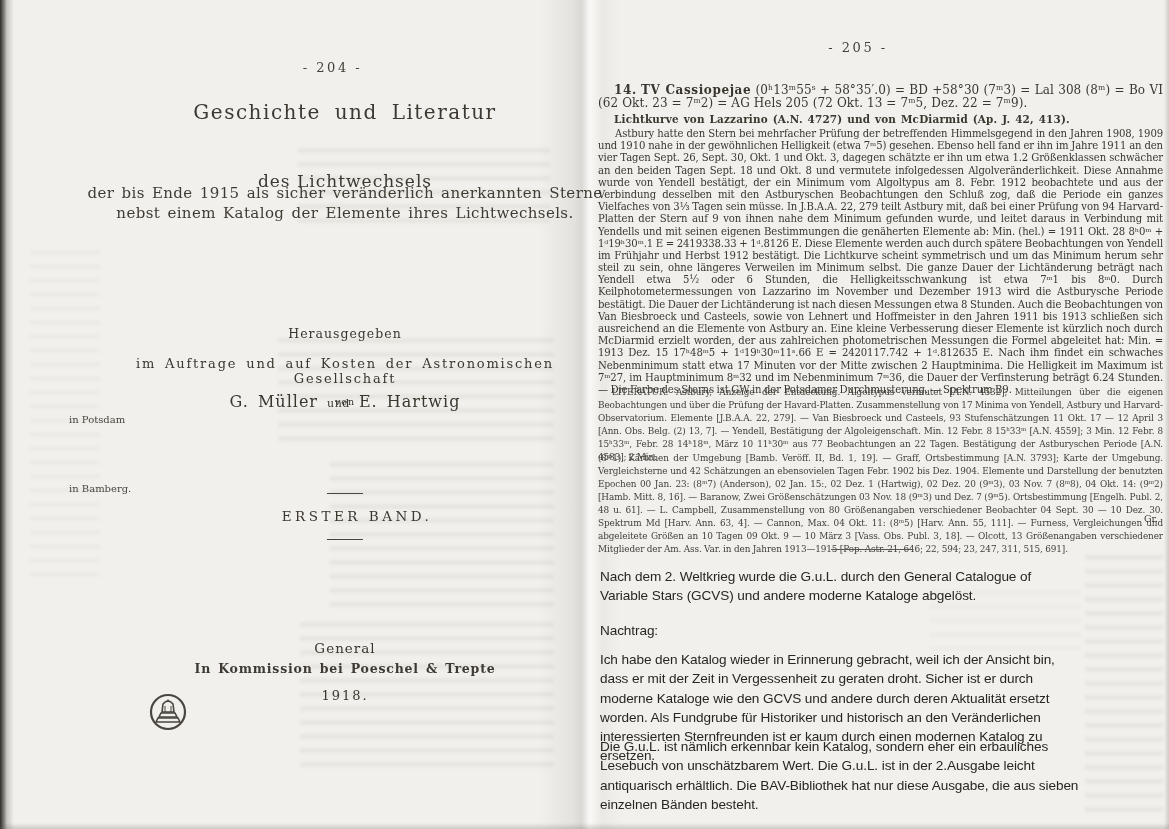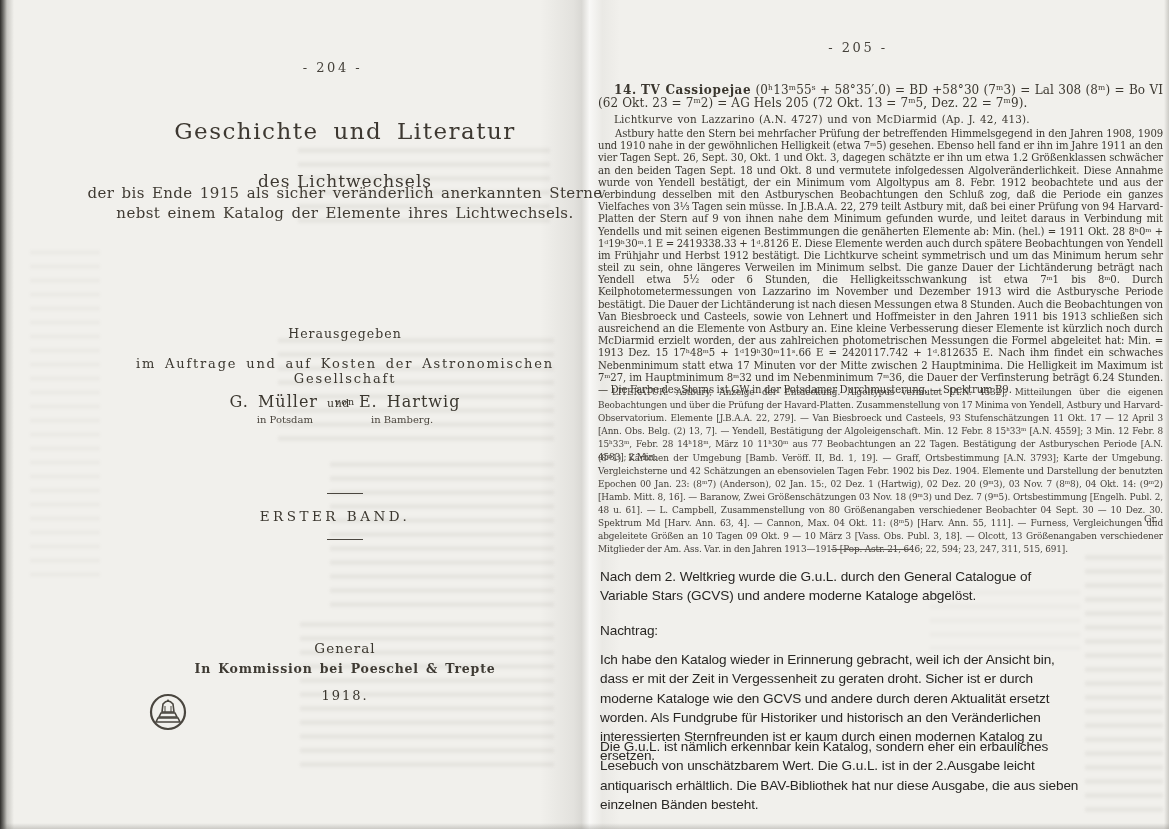--- a/index.html
+++ b/index.html
@@ -33,21 +33,21 @@
     position:absolute;
     background:repeating-linear-gradient(180deg,rgba(125,120,108,0.16) 0px,rgba(125,120,108,0.16) 5px,rgba(0,0,0,0) 5px,rgba(0,0,0,0) 14px);
     filter:blur(1.4px);
     opacity:.55;
   }
   .abs{position:absolute;}
   .ctr{text-align:center;}
   .just{text-align:justify;}
   
   .pageno{font-size:13px;letter-spacing:2.5px;color:#45413a;}
-  .title1{font-size:23px;letter-spacing:1.5px;word-spacing:6px;color:#3d3831;margin-top:18px;}
+  .title1{font-size:20px;letter-spacing:1.5px;word-spacing:6px;color:#3d3831;}
   .title2{font-size:17px;letter-spacing:1px;color:#3d3831;margin-top:31px;}
   .subtitle{font-size:15px;letter-spacing:.4px;word-spacing:2px;color:#403b33;}
   .small-caps-line{font-size:12.5px;letter-spacing:1px;}
   .auftrag{font-size:13px;letter-spacing:1.8px;word-spacing:3px;}
   .von{font-size:9.5px;letter-spacing:1px;}
   .authors{font-size:16px;letter-spacing:1px;word-spacing:3px;}
   .authors .und{font-size:11px;letter-spacing:.5px;}
   .places{display:flex;justify-content:center;gap:58px;font-size:10px;color:#4a453d;}
   .mini-rule{height:1.4px;background:#4a463f;}
   .band{font-size:13.5px;letter-spacing:3.5px;}
@@ -96,27 +96,27 @@
 
   <div class="abs ctr small-caps-line" style="left:85px;top:326px;width:520px;">Herausgegeben</div>
   <div class="abs ctr auftrag" style="left:85px;top:356px;width:520px;">im Auftrage und auf Kosten der Astronomischen Gesellschaft</div>
   <div class="abs ctr von" style="left:85px;top:396px;width:520px;">von</div>
 
   <div class="abs ctr authors" style="left:85px;top:392px;width:520px;">
     <span>G. Müller</span>
     <span class="und">und</span>
     <span>E. Hartwig</span>
   </div>
-  <div class="abs places" style="left:85px;top:414px;width:520px;">
+  <div class="abs places" style="left:69px;top:414px;width:520px;flex-direction:column;">
     <span>in Potsdam</span>
     <span>in Bamberg.</span>
   </div>
 
   <div class="abs mini-rule" style="left:327px;top:493px;width:36px;"></div>
-  <div class="abs ctr band" style="left:75px;top:508px;width:520px;">ERSTER BAND.</div>
+  <div class="abs ctr band" style="left:97px;top:508px;width:520px;">ERSTER BAND.</div>
   <div class="abs mini-rule" style="left:327px;top:539px;width:36px;"></div>
 
   <div class="abs ctr leipzig" style="left:85px;top:640px;width:520px;">General</div>
   <div class="abs ctr kommission" style="left:85px;top:661px;width:520px;">In Kommission bei Poeschel &amp; Trepte</div>
   <div class="abs ctr year" style="left:85px;top:688px;width:520px;">1918.</div>
 
   <div class="abs" style="left:148px;top:692px;">
     <svg class="emblem" viewBox="0 0 40 40">
       <circle cx="20" cy="20" r="17" fill="none" stroke="#4a463f" stroke-width="2.2"></circle>
       <path d="M20 7 l2 3 h-4 z" fill="#4a463f"></path>
@@ -128,21 +128,21 @@
     </svg>
   </div>
 
   <div class="abs ctr pageno" style="left:598px;top:40px;width:520px;">-  205  -</div>
 
   <div class="abs col just entry" style="top:84px;">
     <b>14.</b>
     <b>TV Cassiopejae</b><span> (0ʰ13ᵐ55ˢ + 58°35′.0) = BD +58°30 (7ᵐ3) = Lal 308 (8ᵐ) = Bo VI (62 Okt. 23 = 7ᵐ2) = AG Hels 205 (72 Okt. 13 = 7ᵐ5, Dez. 22 = 7ᵐ9).</span>
   </div>
 
-  <div class="abs col licht" style="top:113px;">Lichtkurve von Lazzarino (A.N. 4727) und von McDiarmid (Ap. J. 42, 413).</div>
+  <div class="abs col licht" style="top:113px;font-weight:bold;">Lichtkurve von Lazzarino (A.N. 4727) und von McDiarmid (Ap. J. 42, 413).</div>
 
   <div class="abs col just bodytext" style="top:128px;">Astbury hatte den Stern bei mehrfacher Prüfung der betreffenden Himmelsgegend in den Jahren 1908, 1909 und 1910 nahe in der gewöhnlichen Helligkeit (etwa 7ᵐ5) gesehen. Ebenso hell fand er ihn im Jahre 1911 an den vier Tagen Sept. 26, Sept. 30, Okt. 1 und Okt. 3, dagegen schätzte er ihn um etwa 1.2 Größenklassen schwächer an den beiden Tagen Sept. 18 und Okt. 8 und vermutete infolgedessen Algolveränderlichkeit. Diese Annahme wurde von Yendell bestätigt, der ein Minimum vom Algoltypus am 8. Febr. 1912 beobachtete und aus der Verbindung desselben mit den Astburyschen Beobachtungen den Schluß zog, daß die Periode ein ganzes Vielfaches von 3⅓ Tagen sein müsse. In J.B.A.A. 22, 279 teilt Astbury mit, daß bei einer Prüfung von 94 Harvard-Platten der Stern auf 9 von ihnen nahe dem Minimum gefunden wurde, und leitet daraus in Verbindung mit Yendells und mit seinen eigenen Bestimmungen die genäherten Elemente ab: Min. (hel.) = 1911 Okt. 28 8ʰ0ᵐ + 1ᵈ19ʰ30ᵐ.1 E = 2419338.33 + 1ᵈ.8126 E.  Diese Elemente werden auch durch spätere Beobachtungen von Yendell im Frühjahr und Herbst 1912 bestätigt. Die Lichtkurve scheint symmetrisch und um das Minimum herum sehr steil zu sein, ohne längeres Verweilen im Minimum selbst. Die ganze Dauer der Lichtänderung beträgt nach Yendell etwa 5½ oder 6 Stunden, die Helligkeitsschwankung ist etwa 7ᵐ1 bis 8ᵐ0. Durch Keilphotometermessungen von Lazzarino im November und Dezember 1913 wird die Astburysche Periode bestätigt. Die Dauer der Lichtänderung ist nach diesen Messungen etwa 8 Stunden. Auch die Beobachtungen von Van Biesbroeck und Casteels, sowie von Lehnert und Hoffmeister in den Jahren 1911 bis 1913 schließen sich ausreichend an die Elemente von Astbury an. Eine kleine Verbesserung dieser Elemente ist kürzlich noch durch McDiarmid erzielt worden, der aus zahlreichen photometrischen Messungen die Formel abgeleitet hat: Min. = 1913 Dez. 15 17ʰ48ᵐ5 + 1ᵈ19ʰ30ᵐ11ˢ.66 E = 2420117.742 + 1ᵈ.812635 E.  Nach ihm findet ein schwaches Nebenminimum statt etwa 17 Minuten vor der Mitte zwischen 2 Hauptminima. Die Helligkeit im Maximum ist 7ᵐ27, im Hauptminimum 8ᵐ32 und im Nebenminimum 7ᵐ36, die Dauer der Verfinsterung beträgt 6.24 Stunden. — Die Farbe des Sterns ist GW in der Potsdamer Durchmusterung. — Spektrum B9.</div>
 
   <div class="abs col just litnote first" style="top:386px;">LITERATUR: Astbury, Anzeige der Entdeckung.  Algoltypus vermutet [A.N. 4532]; Mitteilungen über die eigenen Beobachtungen und über die Prüfung der Havard-Platten.  Zusammenstellung von 17 Minima von Yendell, Astbury und Harvard-Observatorium.  Elemente [J.B.A.A. 22, 279]. — Van Biesbroeck und Casteels, 93 Stufenschätzungen 11 Okt. 17 — 12 April 3 [Ann. Obs. Belg. (2) 13, 7]. — Yendell, Bestätigung der Algoleigenschaft.  Min. 12 Febr. 8 15ʰ33ᵐ [A.N. 4559]; 3 Min. 12 Febr. 8 15ʰ33ᵐ, Febr. 28 14ʰ18ᵐ, März 10 11ʰ30ᵐ aus 77 Beobachtungen an 22 Tagen.  Bestätigung der Astburyschen Periode [A.N. 4583]; 2 Min.</div>
 
   <div class="abs col just litnote" style="top:452px;">(8ᵐ1).  Kärtchen der Umgebung [Bamb. Veröff. II, Bd. 1, 19]. — Graff, Ortsbestimmung [A.N. 3793]; Karte der Umgebung.  Vergleichsterne und 42 Schätzungen an ebensovielen Tagen Febr. 1902 bis Dez. 1904.  Elemente und Darstellung der benutzten Epochen 00 Jan. 23: (8ᵐ7) (Anderson), 02 Jan. 15:, 02 Dez. 1 (Hartwig), 02 Dez. 20 (9ᵐ3), 03 Nov. 7 (8ᵐ8), 04 Okt. 14: (9ᵐ2) [Hamb. Mitt. 8, 16]. — Baranow, Zwei Größenschätzungen 03 Nov. 18 (9ᵐ3) und Dez. 7 (9ᵐ5).  Ortsbestimmung [Engelh. Publ. 2, 48 u. 61]. — L. Campbell, Zusammenstellung von 80 Größenangaben verschiedener Beobachter 04 Sept. 30 — 10 Dez. 30.  Spektrum Md [Harv. Ann. 63, 4]. — Cannon, Max. 04 Okt. 11: (8ᵐ5) [Harv. Ann. 55, 111]. — Furness, Vergleichungen und abgeleitete Größen an 10 Tagen 09 Okt. 9 — 10 März 3 [Vass. Obs. Publ. 3, 18]. — Olcott, 13 Größenangaben verschiedener Mitglieder der Am. Ass. Var. in den Jahren 1913—1915 [Pop. Astr. 21, 646; 22, 594; 23, 247, 311, 515, 691].</div>
 
   <div class="abs signature" style="left:598px;top:513px;width:560px;text-align:right;">Gr.</div>
 
   <div class="abs sep-rule" style="left:831px;top:549px;width:82px;"></div>

